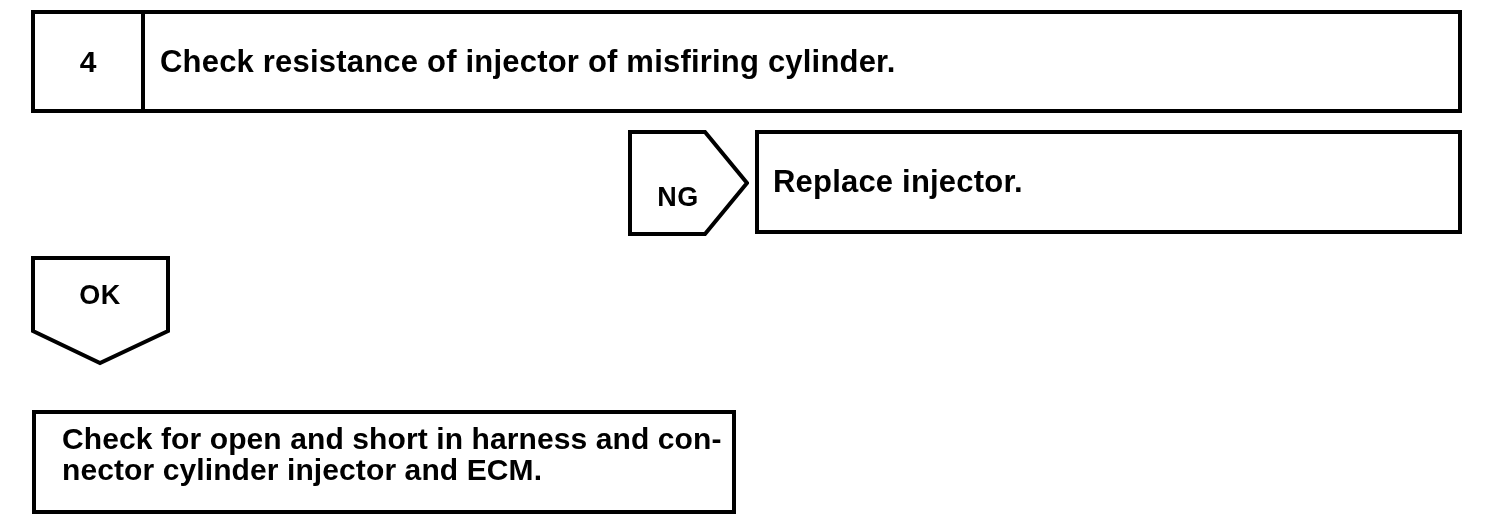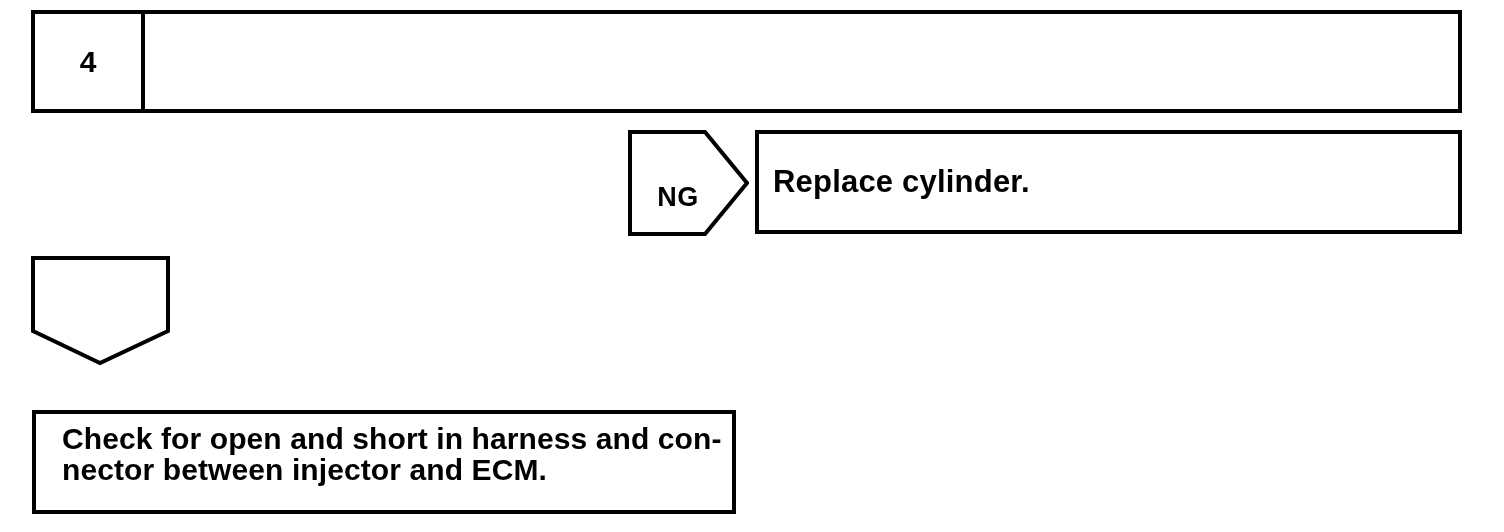--- a/index.html
+++ b/index.html
@@ -155,37 +155,41 @@
 </style>
 </head>
 <body>
 
 <div id="flowchart">
 
   <div class="step-row">
     <div class="step-number-cell">
       <span class="step-number">4</span>
     </div>
+    <div class="step-text-cell">
+      <span class="step-text">Check resistance of injector of misfiring cylinder.</span>
+    </div>
   </div>
 
   <div class="ng-arrow">
     <svg width="121" height="106" viewBox="0 0 121 106" xmlns="http://www.w3.org/2000/svg">
       <polygon points="2,2 77,2 119,53 77,104 2,104" fill="#ffffff" stroke="#000000" stroke-width="4" stroke-linejoin="miter"></polygon>
     </svg>
   </div>
   <div class="ng-label">NG</div>
 
   <div class="result-box">
-    <span class="result-text">Replace cylinder.</span>
+    <span class="result-text">Replace injector.</span>
   </div>
 
   <div class="ok-arrow">
     <svg width="140" height="110" viewBox="0 0 140 110" xmlns="http://www.w3.org/2000/svg">
       <polygon points="2,2 137,2 137,75 69,107 2,75" fill="#ffffff" stroke="#000000" stroke-width="4" stroke-linejoin="miter"></polygon>
     </svg>
   </div>
+  <div class="ok-label">OK</div>
 
   <div class="final-box">
     <div class="final-text">Check for open and short in harness and con-
-nector between injector and ECM.</div>
+nector cylinder injector and ECM.</div>
   </div>
 
 </div>
 
 </body></html>

